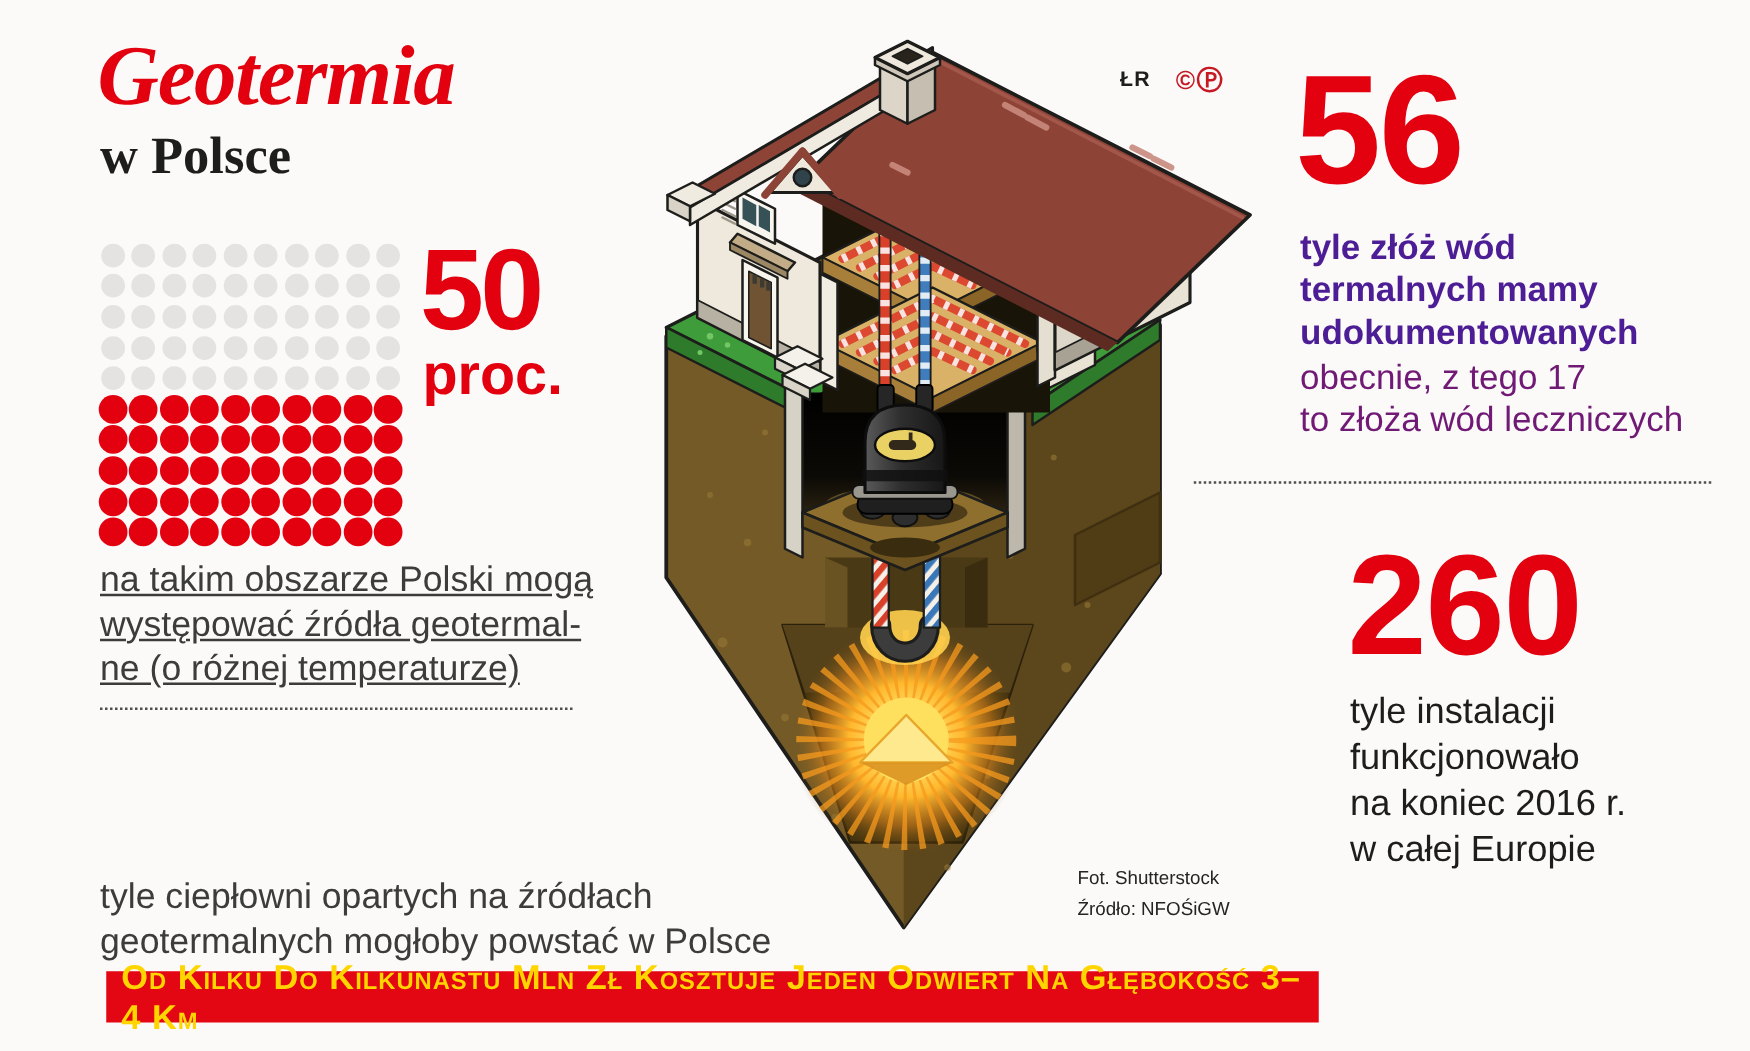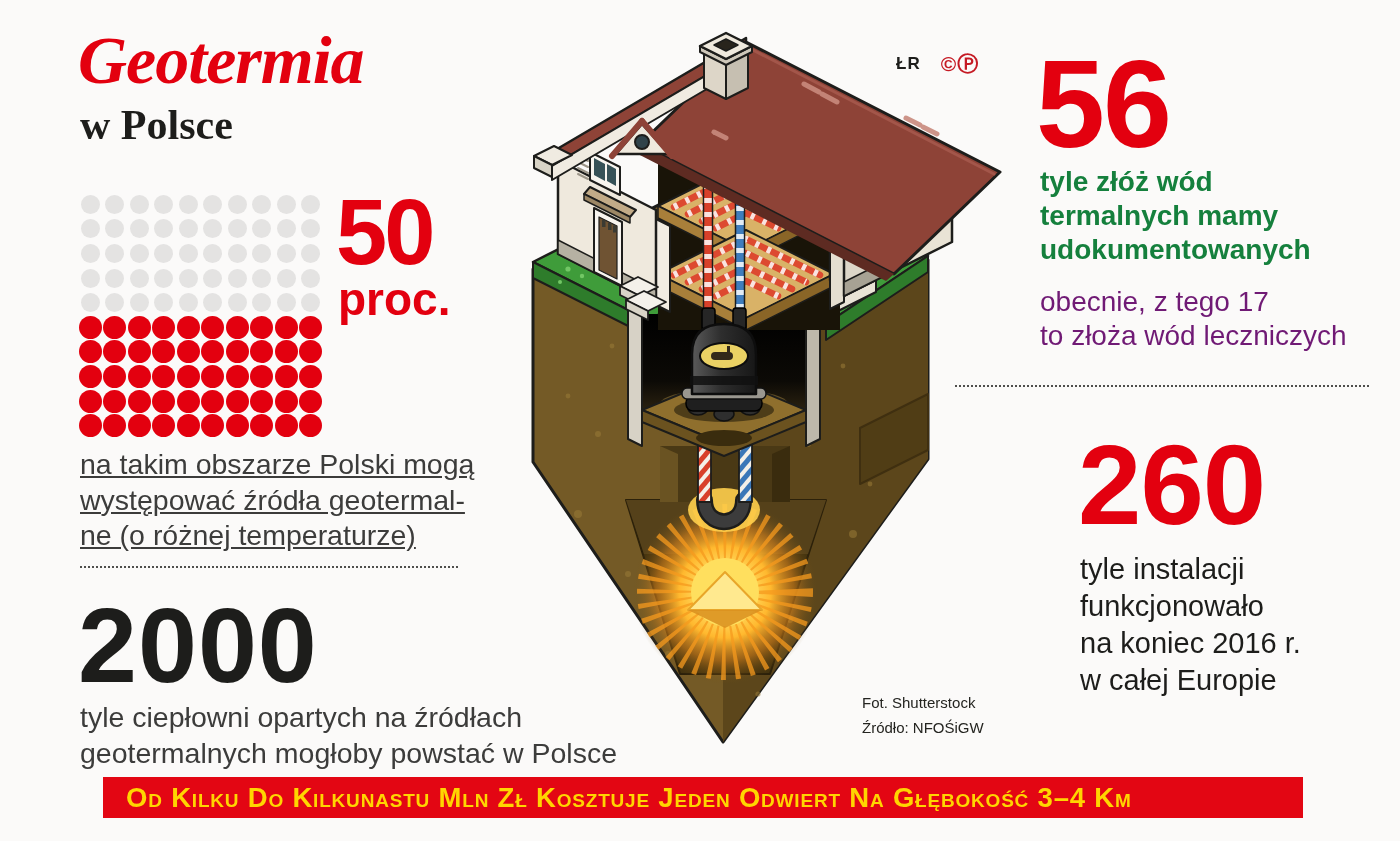--- a/index.html
+++ b/index.html
@@ -36,34 +36,34 @@
   .sep{height:0;border-top:2.5px dotted #4f4f4d;}
   .sep-left{left:80px;top:566px;width:378px;}
   .sep-right{left:955px;top:385px;width:414px;}
   
   .stat2000{left:78px;top:592px;display:flex;align-items:baseline;gap:10px;}
   .stat2000 .prefix{font-size:56px;font-weight:800;color:#1d1d1b;letter-spacing:-1px;}
   .stat2000 .value{font-size:106px;font-weight:800;color:#1d1d1b;letter-spacing:1px;line-height:1;}
   .caption2000{left:80px;top:700px;}
   
   .stat56-value{left:1036px;top:42px;font-size:124px;font-weight:800;color:#e3000f;line-height:1;letter-spacing:-2px;}
-  .stat56-bold{left:1040px;top:165px;font-size:28px;line-height:34px;font-weight:700;color:#15803d;}
+  .stat56-bold{left:1040px;top:181px;font-size:28px;line-height:34px;font-weight:700;color:#4c1d95;}
   .stat56-reg{left:1040px;top:285px;font-size:28px;line-height:34px;color:#701a75;}
   .stat260-value{left:1078px;top:428px;font-size:114px;font-weight:800;color:#e3000f;line-height:1;letter-spacing:-1px;}
   .stat260-caption{left:1080px;top:551px;font-size:29px;line-height:37px;color:#1d1d1b;}
   
   .credit{left:862px;top:690px;font-size:15px;line-height:25px;color:#242420;}
   .authorship{left:896px;top:50px;display:flex;align-items:center;gap:20px;}
   .authorship .initials{font-size:17px;font-weight:700;letter-spacing:1px;color:#1d1d1b;}
   .authorship .marks{font-size:21px;font-weight:700;color:#c51a24;letter-spacing:1px;}
   
   .banner{
-    left:103px;top:777px;width:1200px;height:41px;
+    left:85px;top:777px;width:970px;height:41px;
     background:var(--banner-bg,#e30613);
-    display:flex;align-items:center;padding:0 0 0 23px;box-sizing:border-box;
+    display:flex;align-items:center;padding:0 0 0 12px;box-sizing:border-box;
   }
   .banner span{
     color:var(--banner-fg,#ffd500);
     font-variant:small-caps;font-weight:700;font-size:27.5px;letter-spacing:0.8px;
   }
   
   .illustration{left:508px;top:14px;}
 </style>
 </head>
 <body>
@@ -181,21 +181,20 @@
 <div class="abs waffle-value">50</div>
 <div class="abs waffle-unit">proc.</div>
 <div class="abs caption-gray caption1 preline">na takim obszarze Polski mogą
 występować źródła geotermal-
 ne (o różnej temperaturze)</div>
 
 <div class="abs sep sep-left"></div>
 <div class="abs sep sep-right"></div>
 
 <div class="abs stat2000">
-  <span class="value">2000</span>
 </div>
 <div class="abs caption-gray caption2000 preline">tyle ciepłowni opartych na źródłach
 geotermalnych mogłoby powstać w Polsce</div>
 
 <div class="abs stat56-value">56</div>
 <div class="abs stat56-bold preline">tyle złóż wód
 termalnych mamy
 udokumentowanych</div>
 <div class="abs stat56-reg preline">obecnie, z tego 17
 to złoża wód leczniczych</div>

